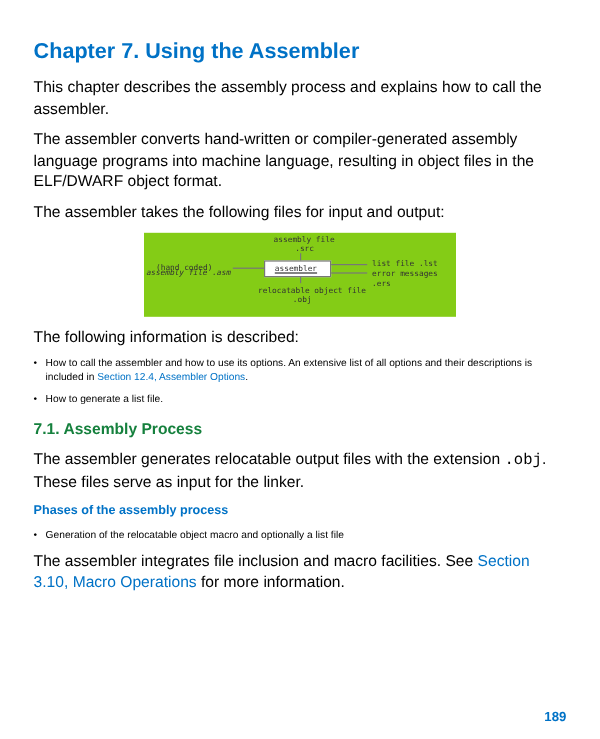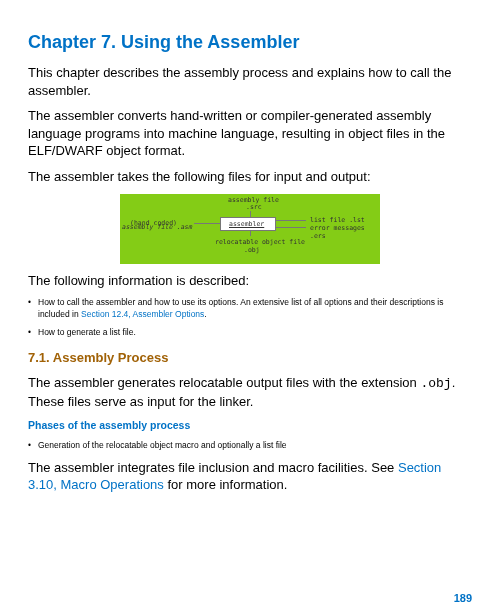--- a/index.html
+++ b/index.html
@@ -54,21 +54,21 @@
     .bullet-list li::before {
       content: "•";
       position: absolute;
       left: 0;
       top: 0;
     }
     .link {
       color: #0072c6;
     }
     .section-title {
-      color: #a16207;
+      color: #15803d;
       font-size: 13px;
       font-weight: bold;
       margin-top: 10px;
       margin-bottom: 8px;
     }
     .subsection-title {
       color: #0072c6;
       font-size: 10.5px;
       font-weight: bold;
       margin-top: 8px;

